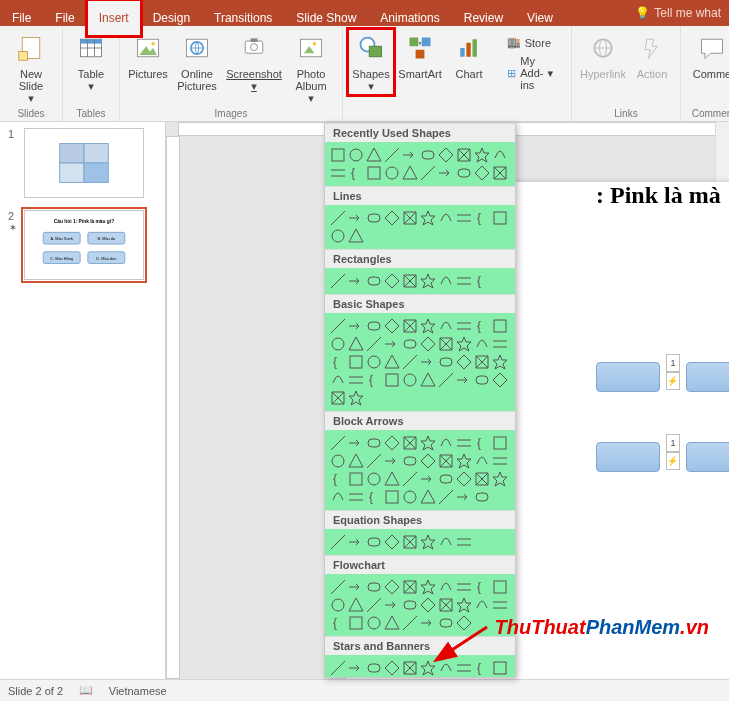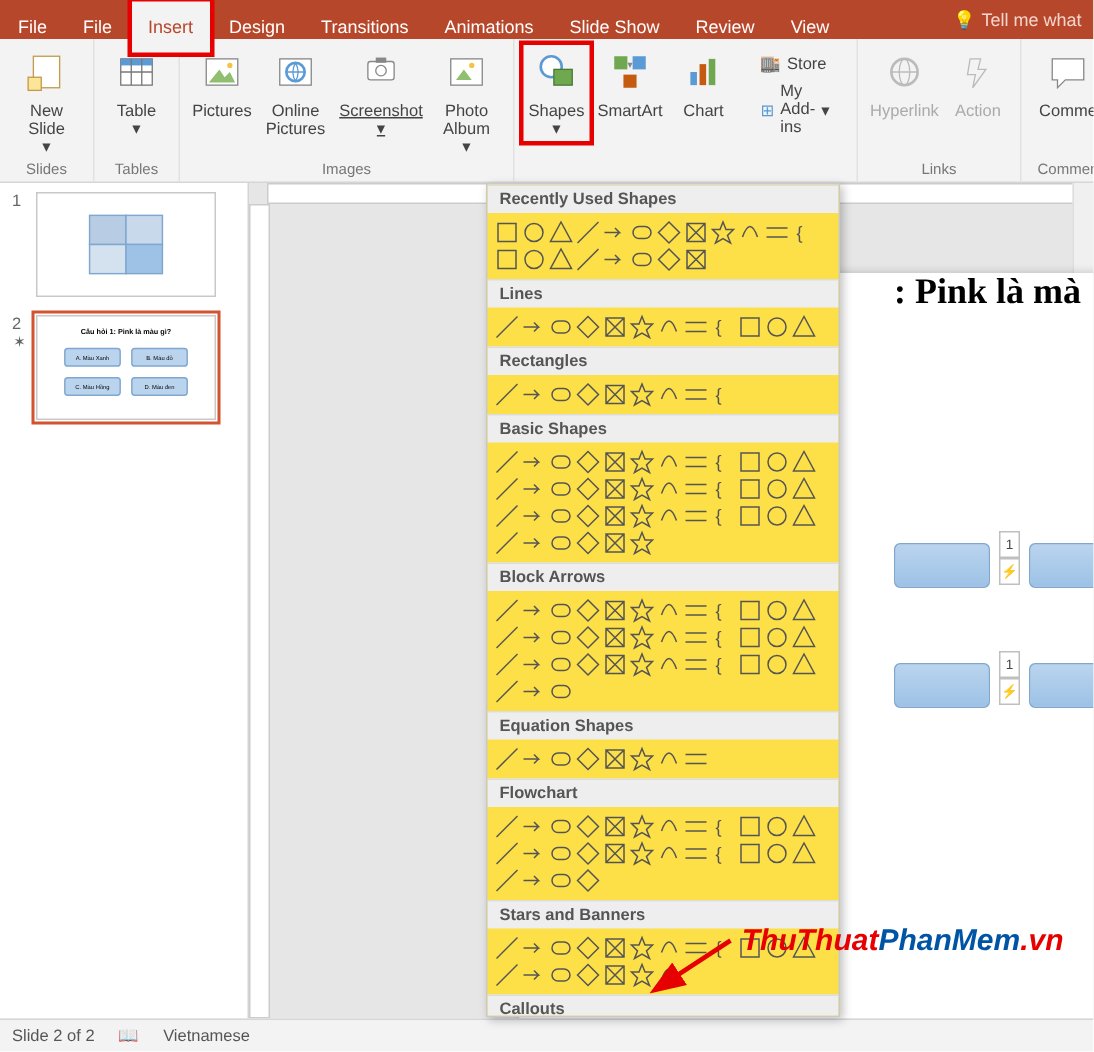--- a/index.html
+++ b/index.html
@@ -39,21 +39,21 @@
 
 .canvas-area { flex:1; position:relative; background:#e6e6e6; overflow:hidden; }
 .ruler-h { position:absolute; top:0; left:12px; right:12px; height:14px; background:#fff; border:1px solid #ccc; }
 .ruler-v { position:absolute; top:14px; left:0; bottom:0; width:14px; background:#fff; border:1px solid #ccc; }
 .slide-surface { position:absolute; top:60px; left:180px; width:800px; height:520px; background:#fff; box-shadow:0 0 6px rgba(0,0,0,.2); }
 .slide-title { position:absolute; top:60px; left:430px; font:700 24px "Times New Roman", serif; color:#000; }
 .ans-btn { position:absolute; width:64px; height:30px; border-radius:4px; background:linear-gradient(#bad4ee,#9dc2e6); border:1px solid #7fa7cf; }
 .lightning { position:absolute; width:14px; height:18px; background:#fff; border:1px solid #bfbfbf; font-size:9px; display:flex;align-items:center;justify-content:center; }
 
 
-.shapes-panel { position:absolute; top:122px; left:324px; width:236px; background:#fde047; border:1px solid #c9c9c9; box-shadow:2px 2px 6px rgba(0,0,0,.25); z-index:10; font-size:11px; max-height: 556px; overflow:hidden;}
+.shapes-panel { position:absolute; top:122px; left:324px; width:192px; background:#86efac; border:1px solid #c9c9c9; box-shadow:2px 2px 6px rgba(0,0,0,.25); z-index:10; font-size:11px; max-height: 556px; overflow:hidden;}
 .cat-hdr { background:#eee; font-weight:600; padding:3px 8px; color:#555; border-top:1px solid #ddd;}
 .cat-body { display:flex; flex-wrap:wrap; padding:4px; gap:0;}
 .shp { width:18px; height:18px; display:flex; align-items:center; justify-content:center; }
 .shp svg { stroke:#555; fill:none; stroke-width:1; }
 
 .status-bar { position:absolute; bottom:0; left:0; right:0; height:22px; background:#f3f3f3; border-top:1px solid #d6d6d6; display:flex; align-items:center; padding:0 8px; font-size:11px; color:#555; gap:16px;}
 
 .watermark { position:absolute; bottom:62px; right:20px; font:italic 700 20px Arial; z-index:20;}
 .watermark .a { color:#e60000; } .watermark .b { color:#0054a6;text-align:right; }
 
@@ -63,22 +63,22 @@
 </style>
 </head>
 <body>
 
 <div class="tab-bar">
   <div class="tab">File</div>
   <div class="tab">File</div>
   <div class="tab active highlight">Insert</div>
   <div class="tab">Design</div>
   <div class="tab">Transitions</div>
+  <div class="tab">Slide Show</div>
   <div class="tab">Animations</div>
-  <div class="tab">Slide Show</div>
   <div class="tab">Review</div>
   <div class="tab">View</div>
   <div class="tell-me">
     <span>💡</span>
     <span>Tell me what</span>
   </div>
 </div>
 
 <div class="ribbon">
   <div class="group">

